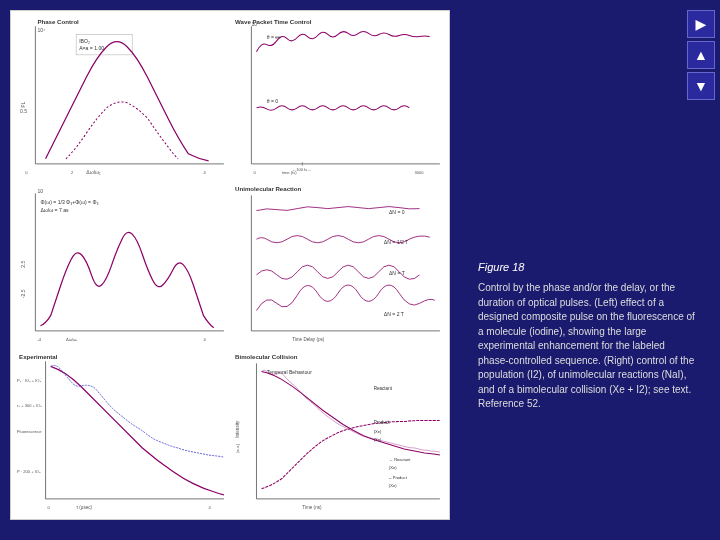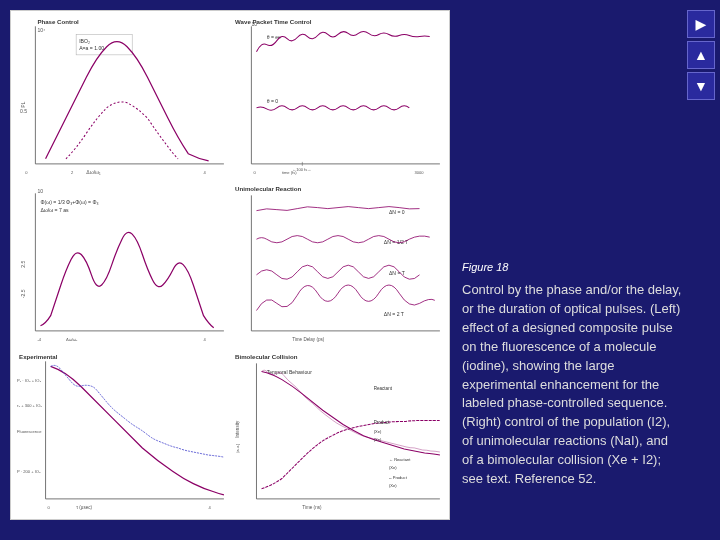--- a/index.html
+++ b/index.html
@@ -68,36 +68,36 @@
       display: flex;
       align-items: center;
       justify-content: center;
       cursor: pointer;
     }
 
     
     .caption-area {
       position: absolute;
       top: 260px;
-      left: 462px;
+      left: 478px;
       width: 220px;
       color: white;
       font-size: 9.5px;
       line-height: 1.4;
     }
 
     .figure-label {
       font-style: italic;
       font-size: 11px;
       margin-bottom: 6px;
       color: white;
     }
 
     .caption-text {
-      font-size: 13px;
+      font-size: 10px;
       line-height: 1.45;
       color: #ddd;
     }
   </style>
 </head>
 <body>
 
 <div class="main-container">
   <div class="figure-panel">
 

